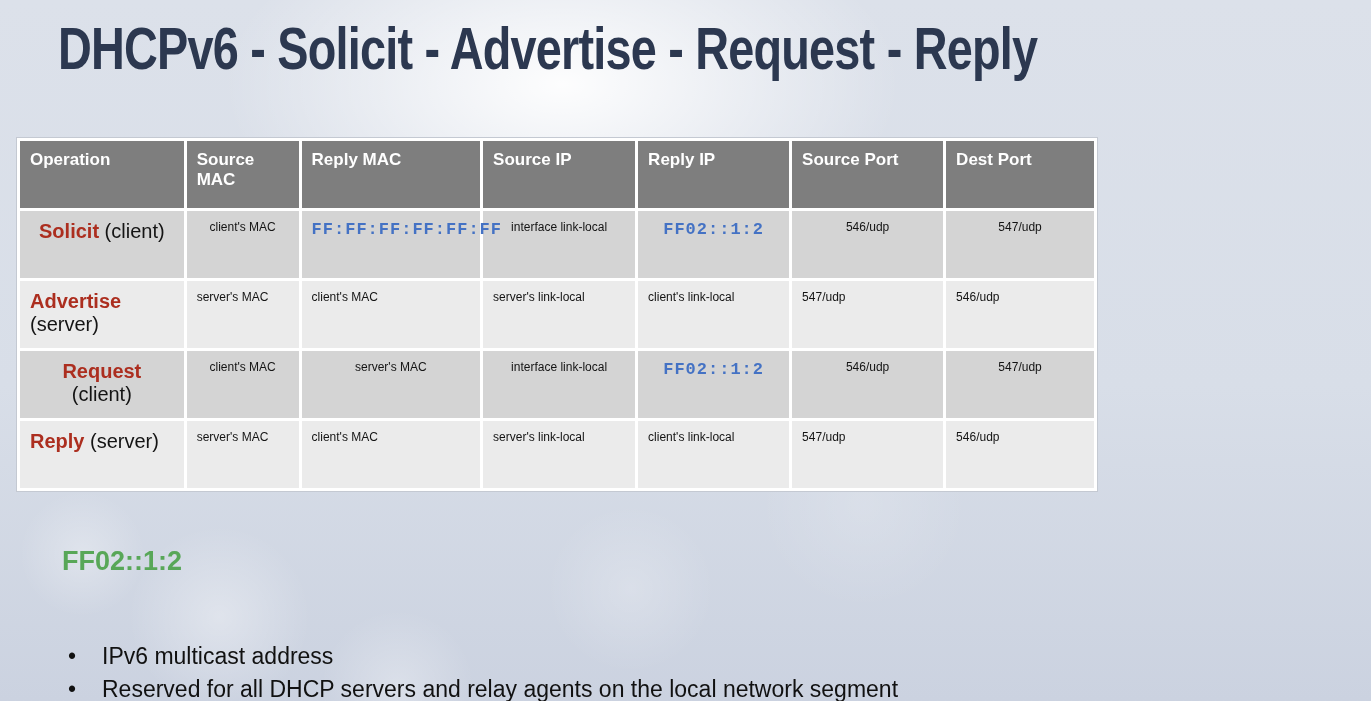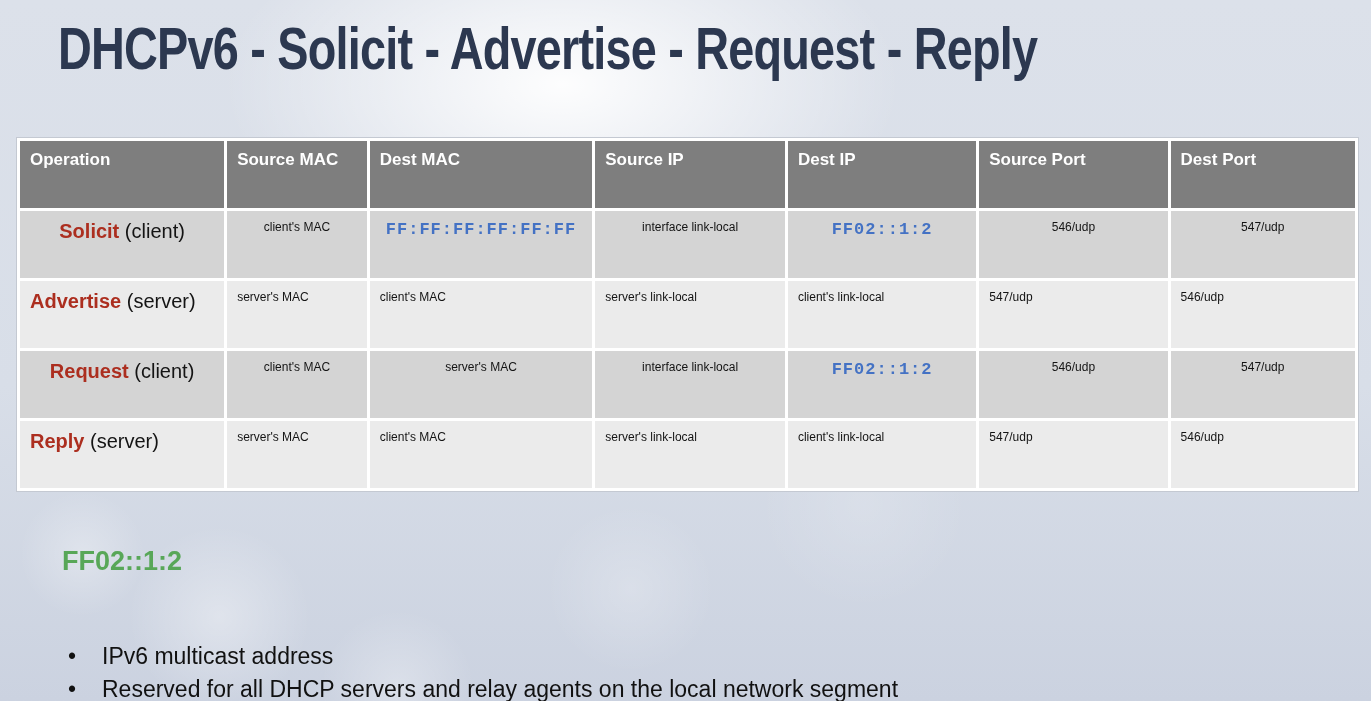--- a/index.html
+++ b/index.html
@@ -34,21 +34,21 @@
     letter-spacing: -1px;
     color: var(--title);
     white-space: nowrap;
     transform: scaleX(0.78);
     transform-origin: left top;
   }
   .table-wrap {
     position: absolute;
     left: 17px;
     top: 138px;
-    width: 1341px;
+    width: 1080px;
   }
   table {
     width: 100%;
     border-collapse: separate;
     border-spacing: 3px;
     background: #ffffff;
     box-shadow: 0 0 0 1px #c4c9d2;
     table-layout: fixed;
   }
   th {
@@ -123,23 +123,23 @@
         <col style="width:16.9%">
       <col style="width:14.4%">
         <col style="width:14.3%">
         <col style="width:14.3%">
         <col style="width:14.0%">
     </colgroup>
     <thead>
       <tr>
         <th>Operation</th>
         <th>Source MAC</th>
-        <th>Dest MAC</th>
+        <th>Reply MAC</th>
         <th>Source IP</th>
-        <th>Dest IP</th>
+        <th>Reply IP</th>
         <th>Source Port</th>
         <th>Dest Port</th>
       </tr>
     </thead>
     <tbody>
       <tr class="row-dark">
         <td class="op-cell"><span class="op-name">Solicit</span> <span class="op-actor">(client)</span></td>
         <td>client's MAC</td>
         <td class="mono">FF:FF:FF:FF:FF:FF</td>
         <td>interface link-local</td>

